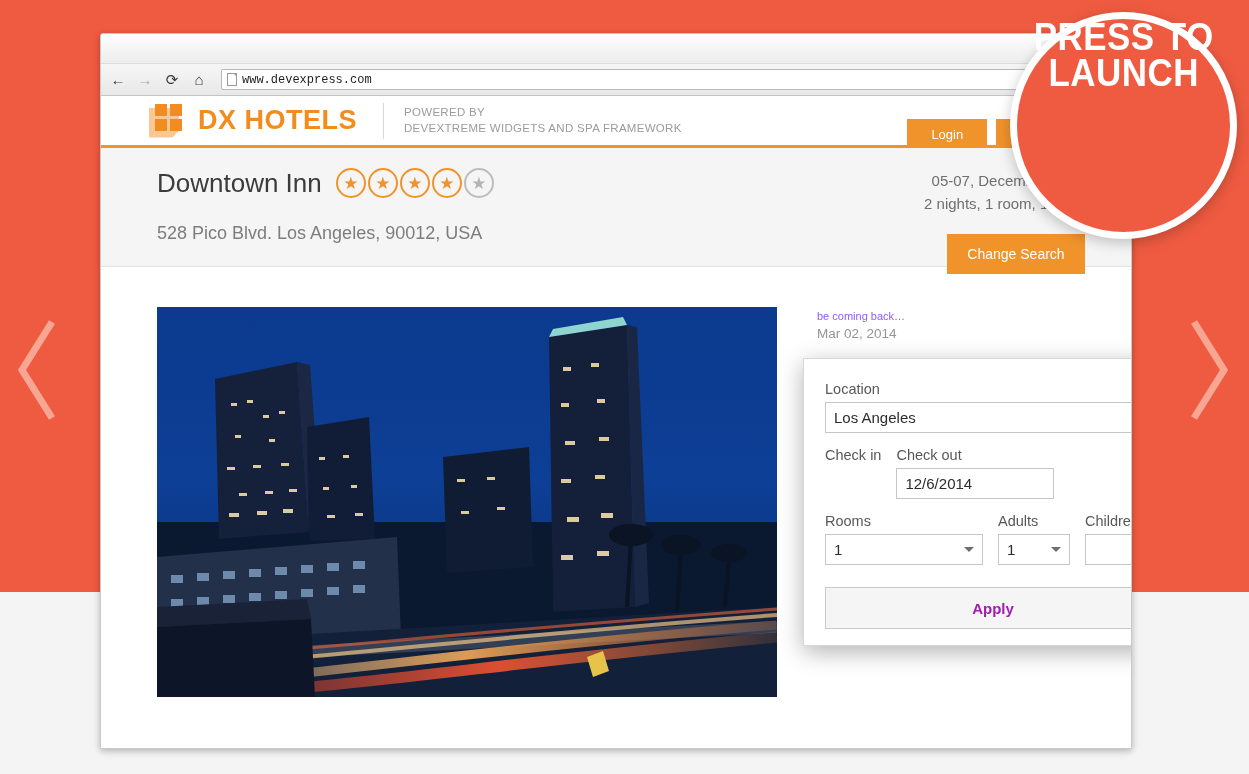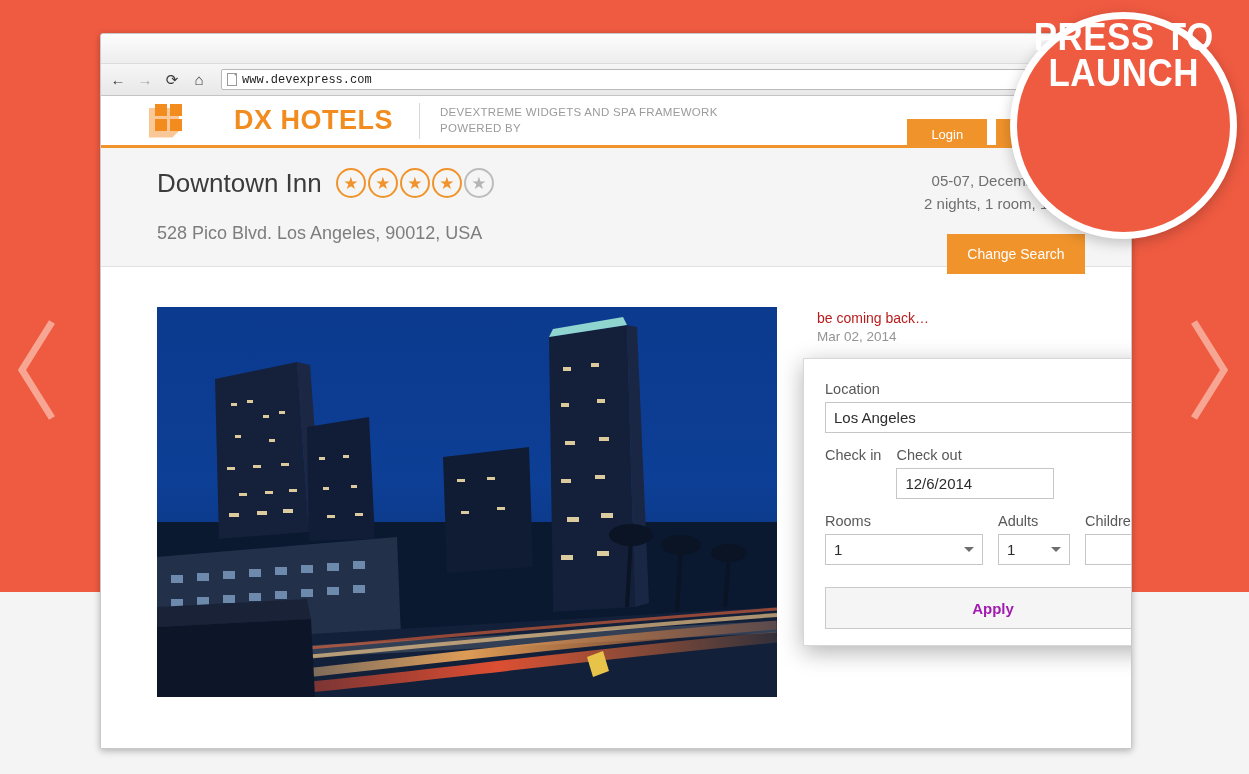--- a/index.html
+++ b/index.html
@@ -129,21 +129,20 @@
     position: absolute; width: 12px; height: 12px; background: #f28c1e;
   }
   #logo-mark .sq.a { left: 6px;  top: 0px; }
   #logo-mark .sq.b { left: 21px; top: 0px; }
   #logo-mark .sq.c { left: 6px;  top: 15px; }
   #logo-mark .sq.d { left: 21px; top: 15px; }
   #brand-name {
     font-size: 27px; font-weight: bold; color: #f28c1e;
     letter-spacing: 0.5px; line-height: 1;
     font-family: "Liberation Sans Narrow", "Liberation Sans", sans-serif;
-    margin-left: 36px;
   }
   #brand-divider {
     width: 1px; height: 36px; background: #d8d8d8;
     margin: 0 20px 0 26px;
   }
   #powered {
     font-size: 11.5px; color: #9b9b9b; line-height: 1.35;
     letter-spacing: 0.3px;
   }
   #header-actions {
@@ -217,21 +216,21 @@
     background: #0a1c38;
   }
   #reviews {
     flex: 1;
     padding-right: 48px;
     padding-top: 2px;
     min-width: 0;
   }
   .review-block { padding: 0 0 16px 0; }
   .review-text {
-    font-size: 14px; color: #b91c1c; line-height: 1.32;
+    font-size: 11px; color: #8b5cf6; line-height: 1.32;
     margin: 0 0 2px 0;
   }
   .review-date { font-size: 13.5px; color: #949494; }
   .review-rating { margin: 18px 0 14px 0; }
   .review-sep { height: 1px; background: #e4e4e4; margin: 0 0 18px 0; }
 
   
   #search-popup {
     position: absolute;
     left: 702px; top: 262px;
@@ -349,22 +348,22 @@
             <div class="shadow"></div>
             <div class="sq a"></div>
               <div class="sq b"></div>
             <div class="sq c"></div>
               <div class="sq d"></div>
           </div>
           <div id="brand-name">DX HOTELS</div>
         </div>
         <div id="brand-divider"></div>
         <div id="powered">
+          <div>POWERED BY</div>
           <div>DEVEXTREME WIDGETS AND SPA FRAMEWORK</div>
-          <div>POWERED BY</div>
         </div>
         <div id="header-actions">
           <button class="hdr-btn">Login</button>
           <button class="hdr-btn">Contact</button>
         </div>
       </div>
 
       <div id="summary">
         <div id="hotel-title-row">
           <div id="hotel-name">Downtown Inn</div>

